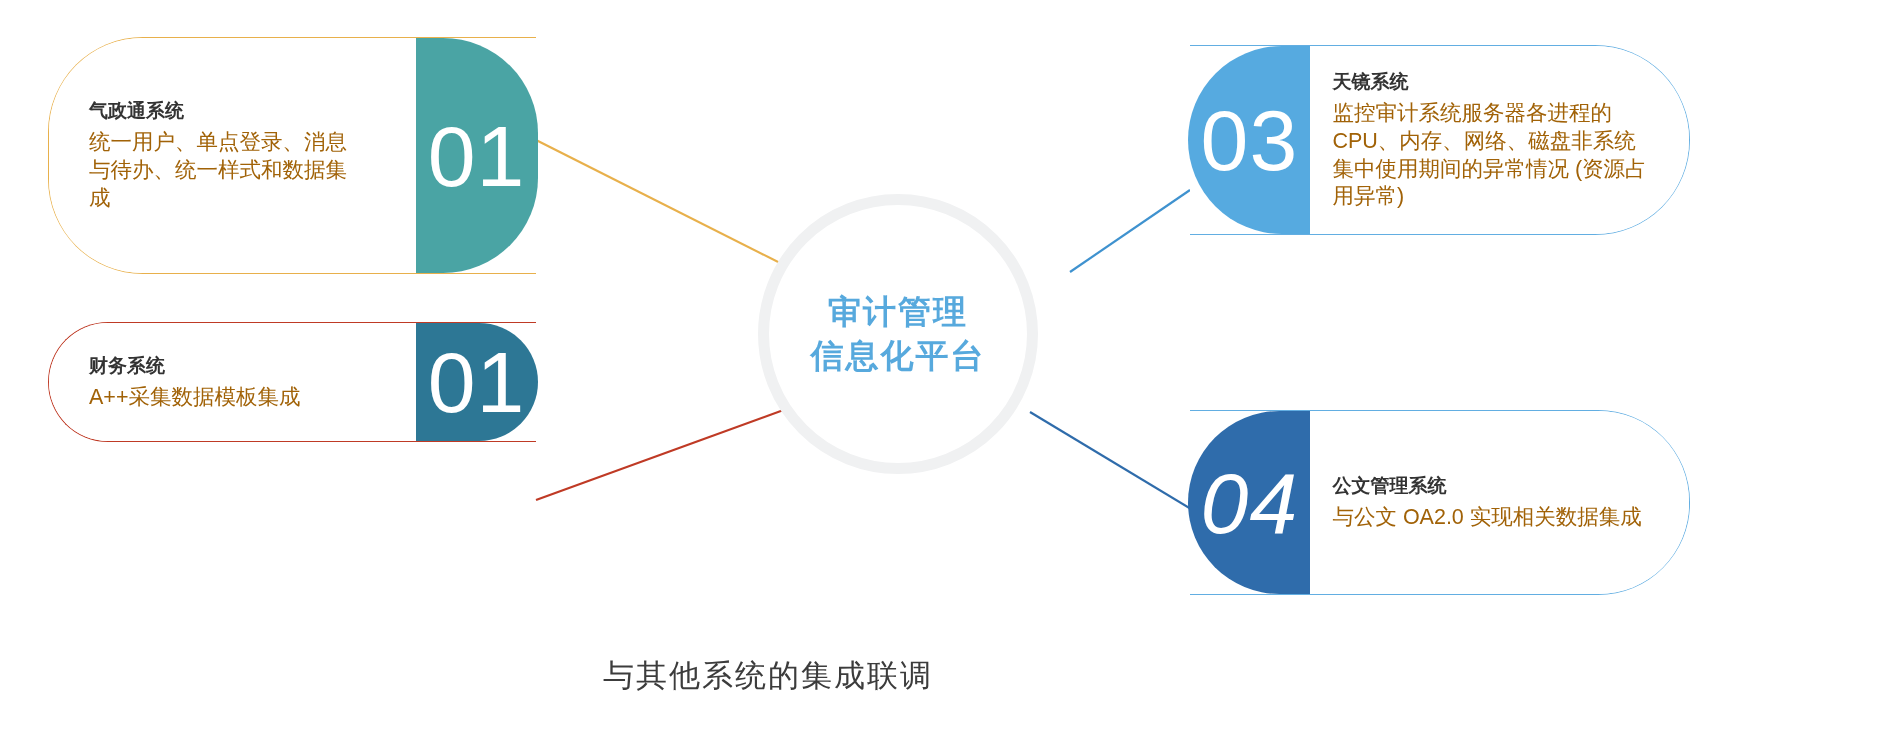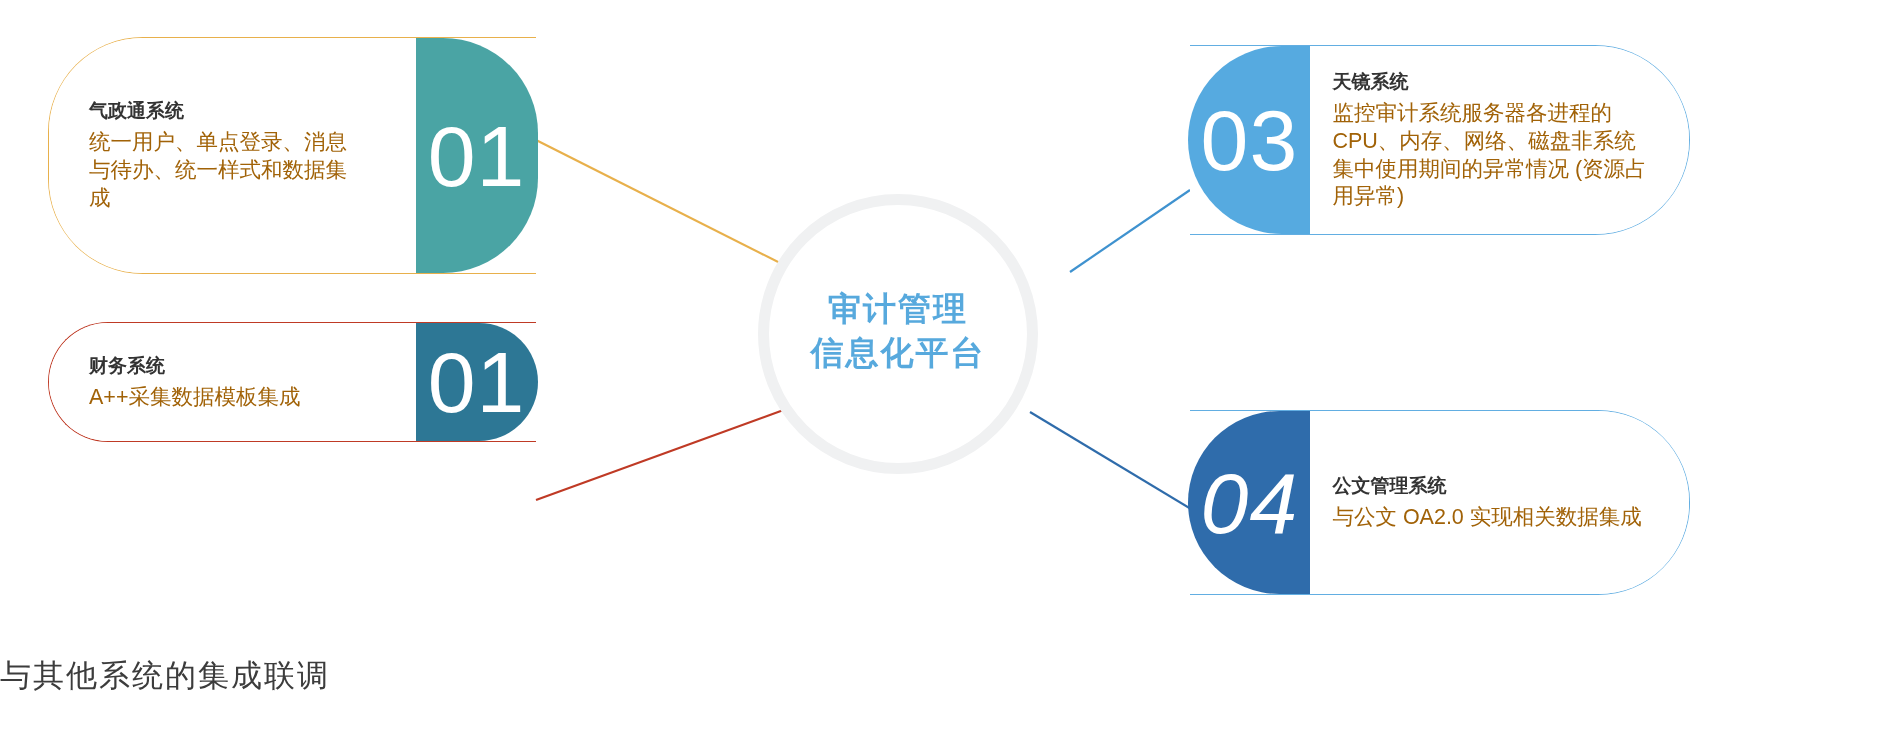--- a/index.html
+++ b/index.html
@@ -27,21 +27,20 @@
     align-items:center;justify-content:center;
     z-index:5;
   }
   .hub-line{
     font-size:33px;
     font-weight:700;
     color:#57a9dd;
     letter-spacing:2px;
     line-height:1.32;
     white-space:nowrap;
-    font-family:Liberation Mono, monospace;
   }
 
   
   .card{
     position:absolute;
     box-sizing:border-box;
     display:flex;
     align-items:stretch;
     z-index:6;
   }
@@ -151,21 +150,21 @@
   }
   #card04 .body{
     border-radius:0 90px 90px 0;
     padding:0 34px 0 22px;
   }
 
   
   .caption{
     position:absolute;
     left:0;top:655px;width:1536px;
-    text-align:left;
+    text-align:center;
     font-size:31px;
     font-weight:400;
     color:#3c3c3c;
     letter-spacing:2px;
   }
 </style>
 </head>
 <body>
 
 <div id="stage">

